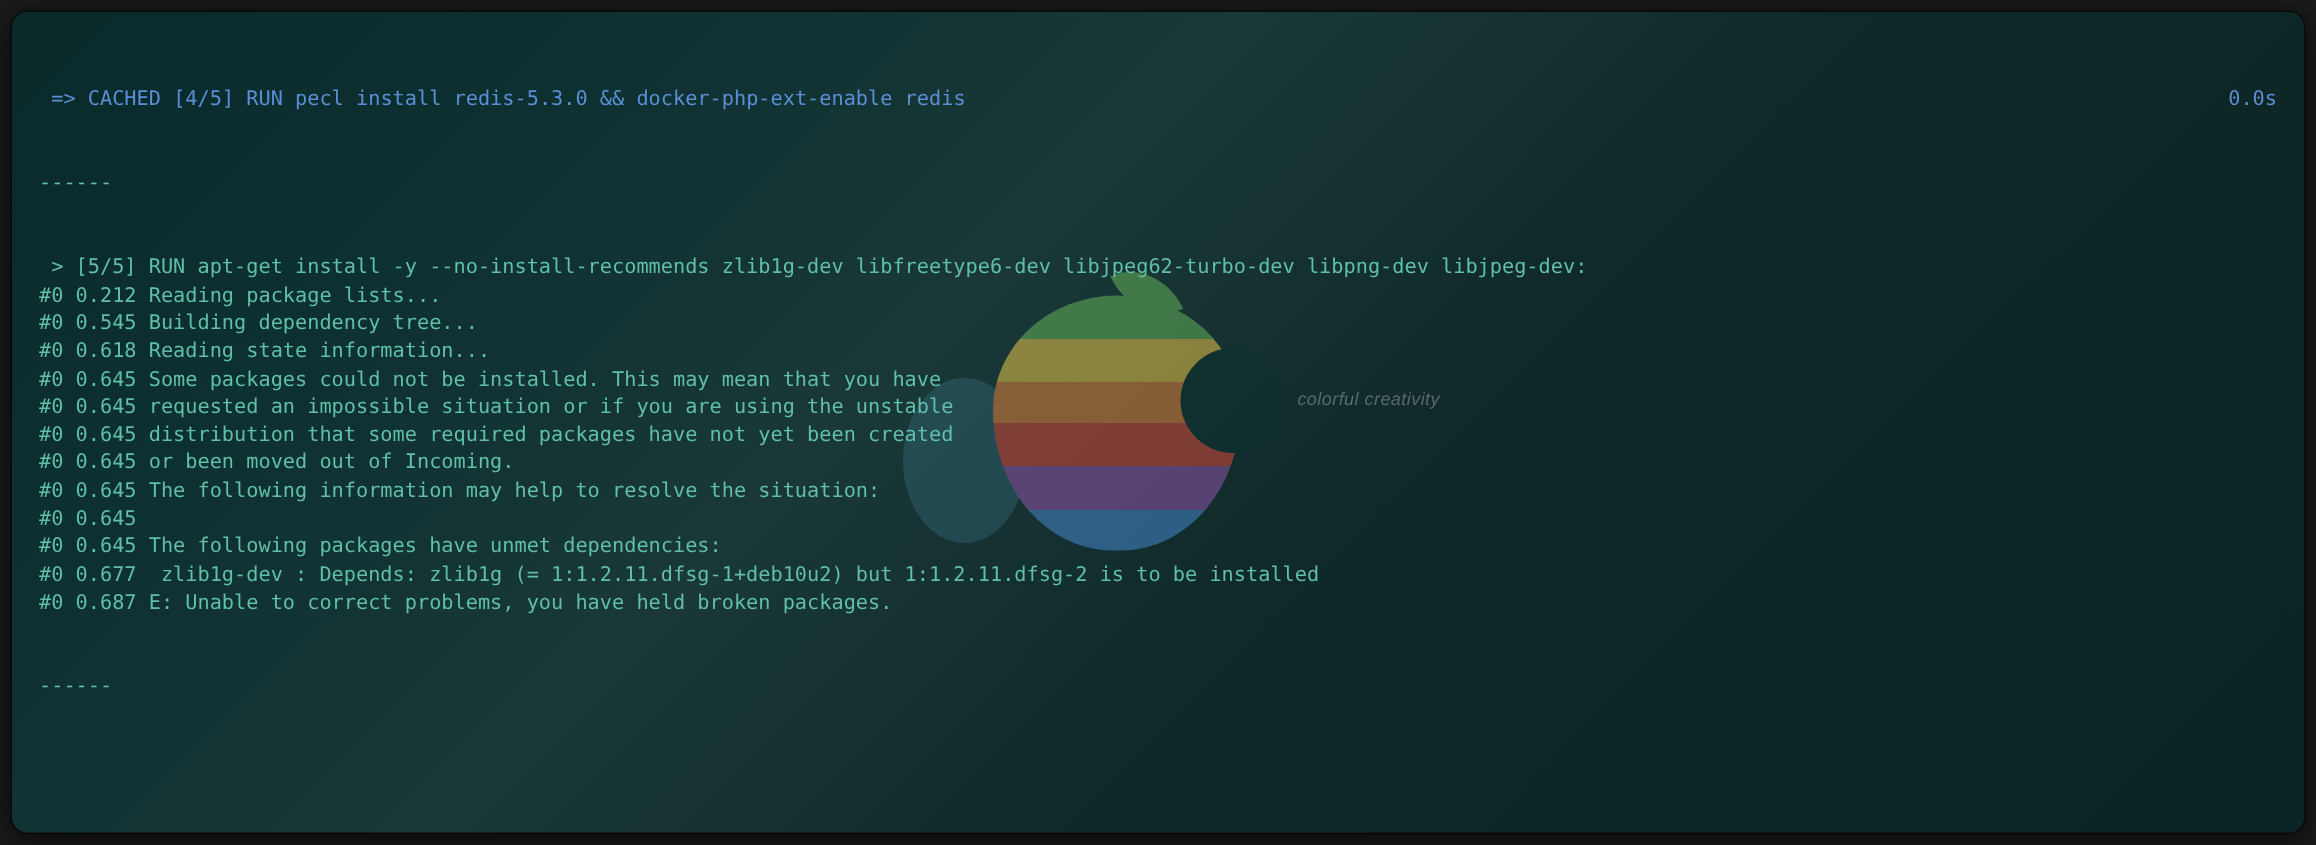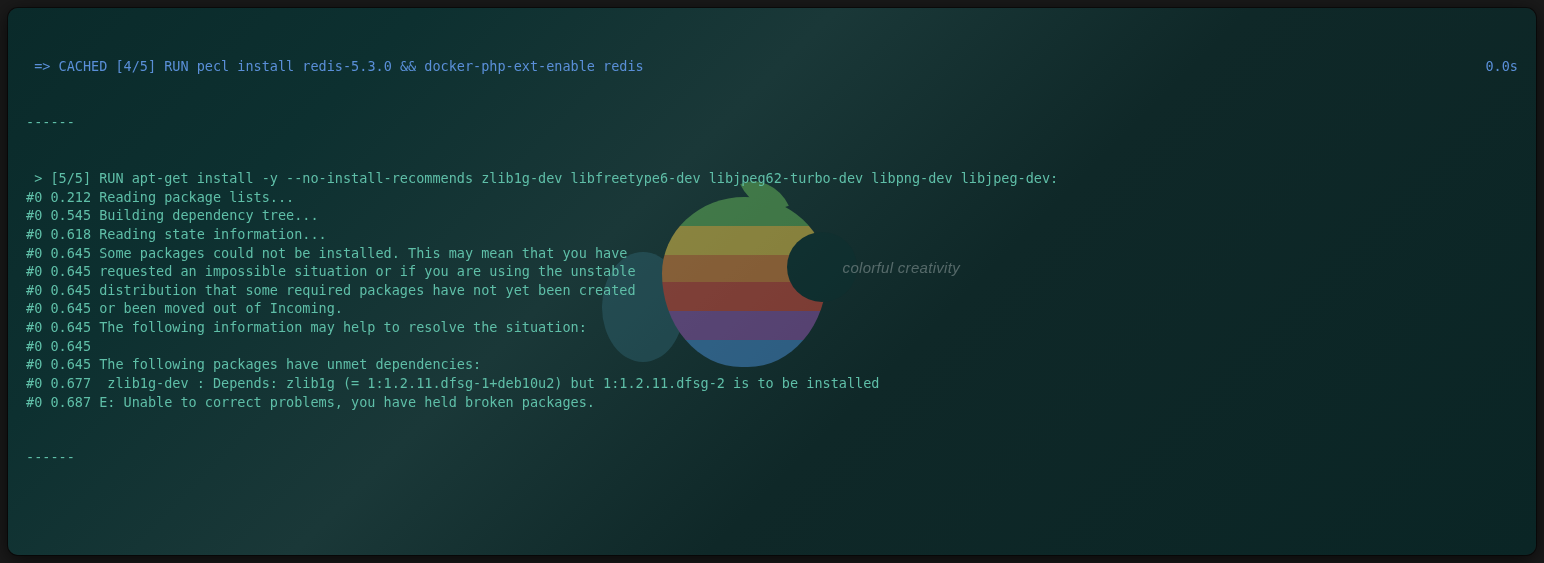--- a/index.html
+++ b/index.html
@@ -63,21 +63,21 @@
     width: 35px;
     height: 40px;
     background: #6bbd5c;
     border-radius: 0 100% 0 100%;
     transform: rotate(-25deg);
   }
   .apple-tag {
     position: absolute;
     top: 96px;
     right: -78px;
-    font-size: 15px;
+    font-size: 12px;
     color: #9aa8a8;
     font-style: italic;
     font-family: Arial, sans-serif;
     letter-spacing: 0.3px;
   }
   .blue-shape {
     position: absolute;
     left: -60px;
     top: 90px;
     width: 82px;

